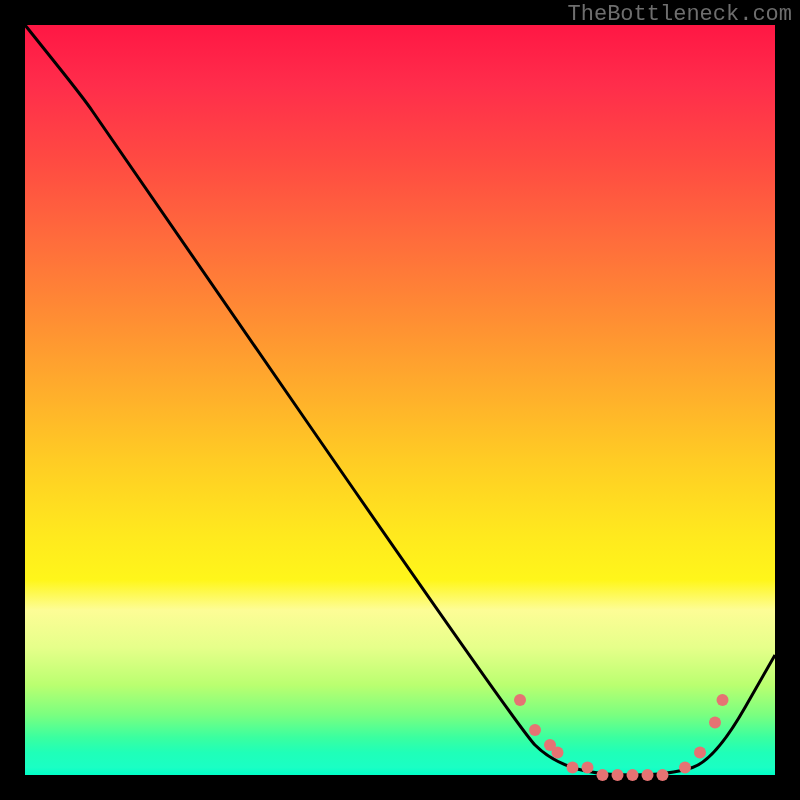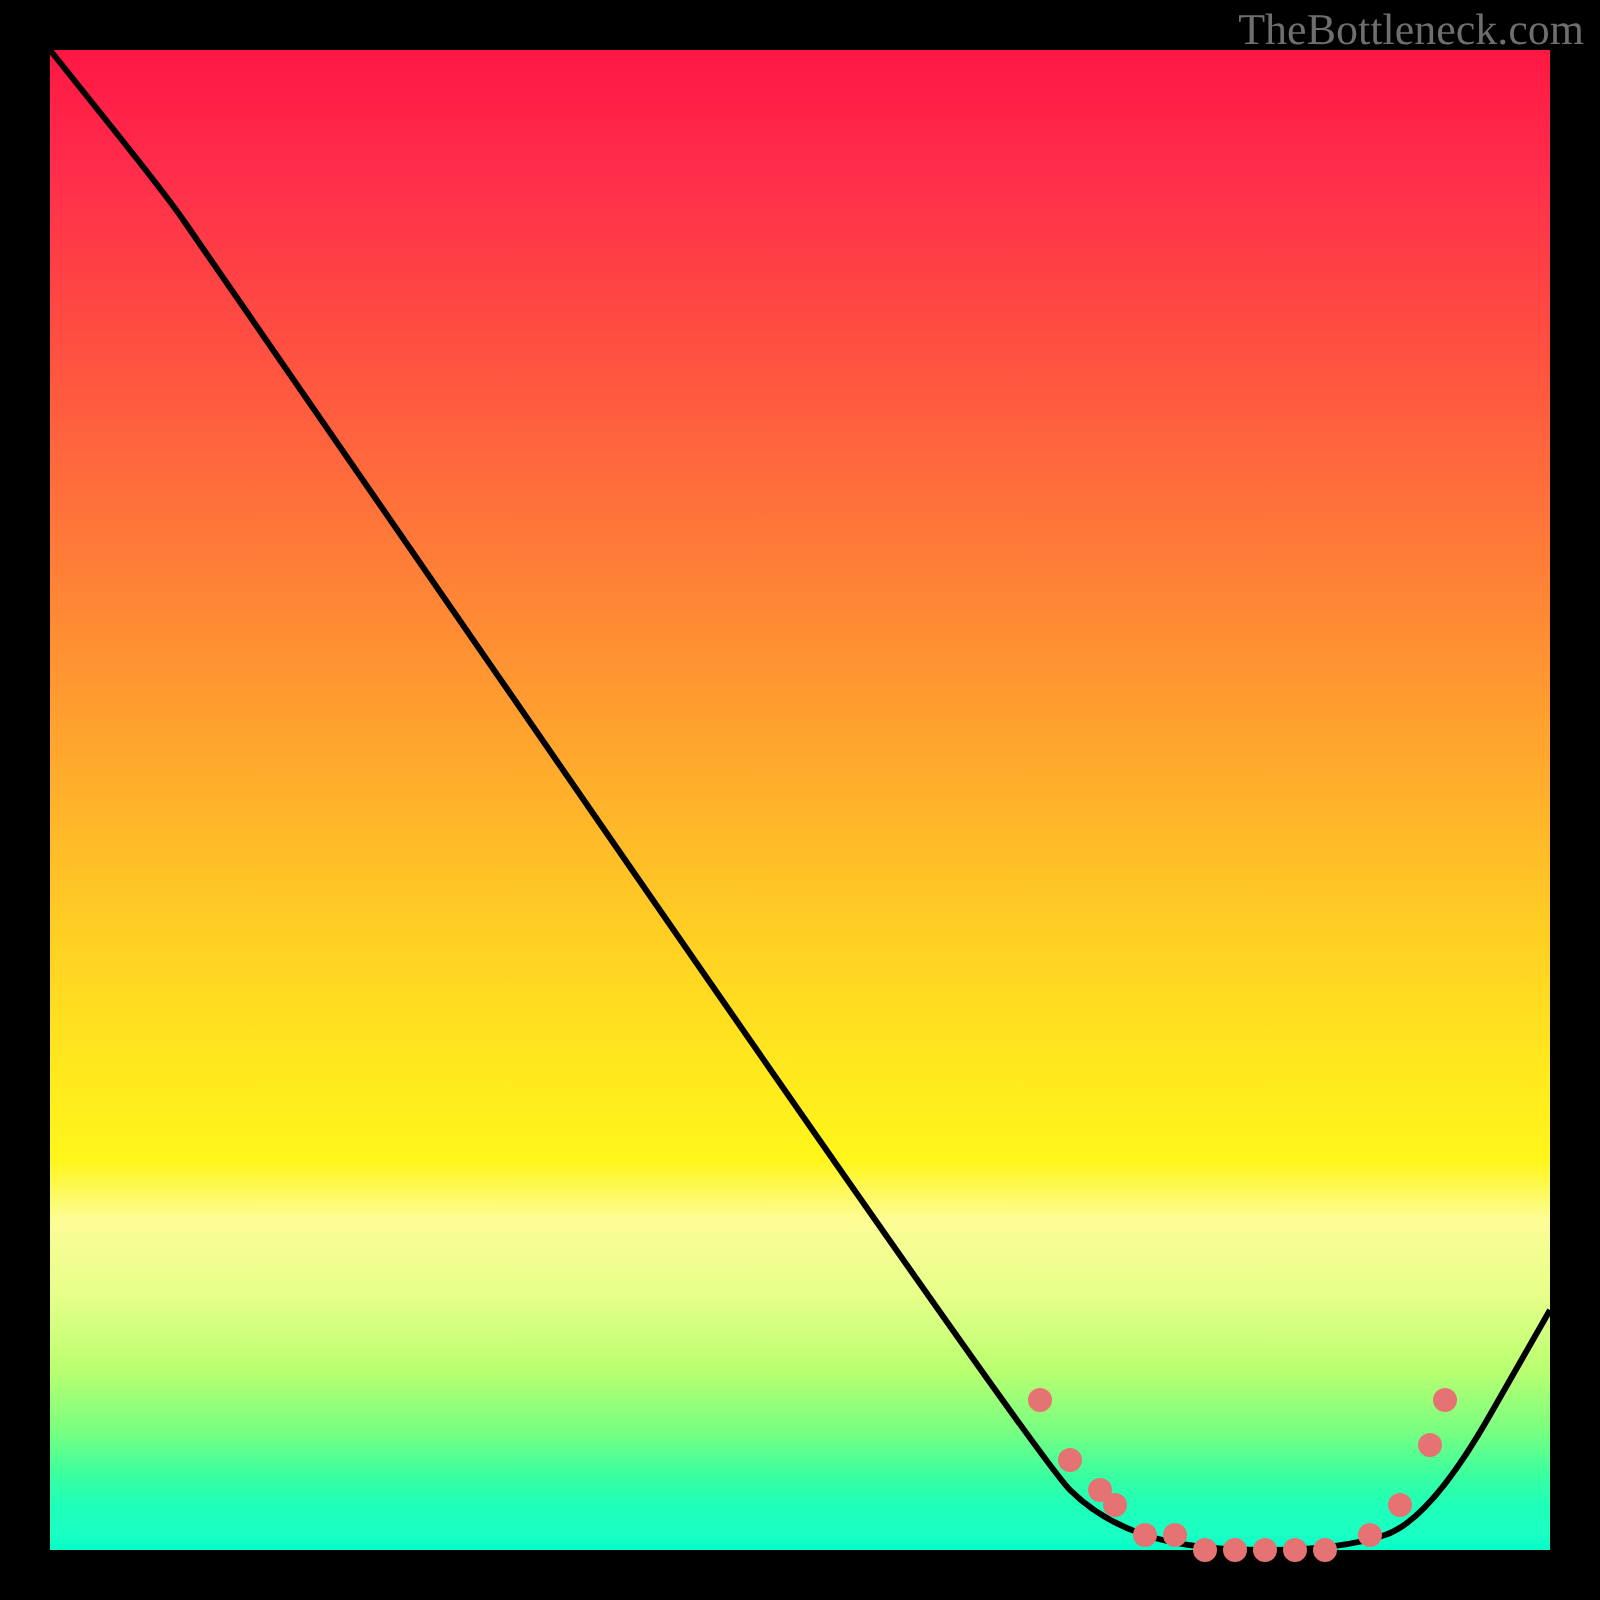--- a/index.html
+++ b/index.html
@@ -47,21 +47,21 @@
     left: 0;
     top: 0;
     width: 100%;
     height: 100%;
     overflow: visible;
   }
   .watermark {
     position: absolute;
     top: 2px;
     right: 8px;
-    font-family: Liberation Serif, serif;
+    font-family: Liberation Mono, monospace;
     font-size: 22px;
     color: #6e6e6e;
     user-select: none;
     pointer-events: none;
   }
 </style>
 </head>
 <body>
 
 <div class="stage">

